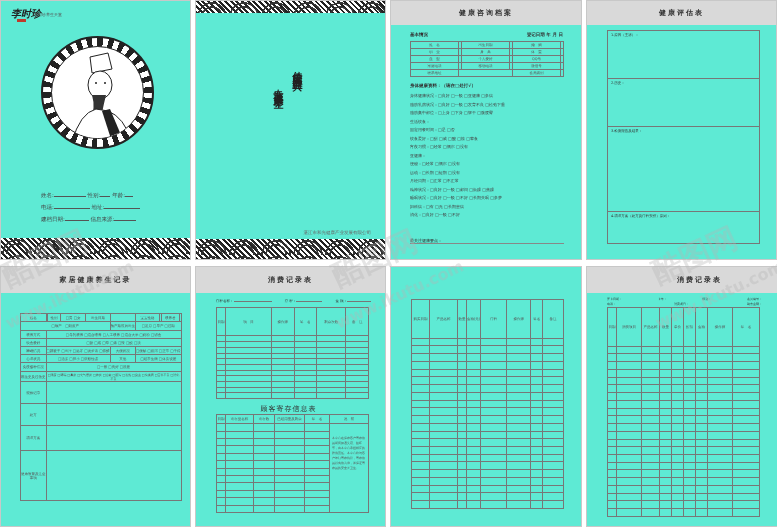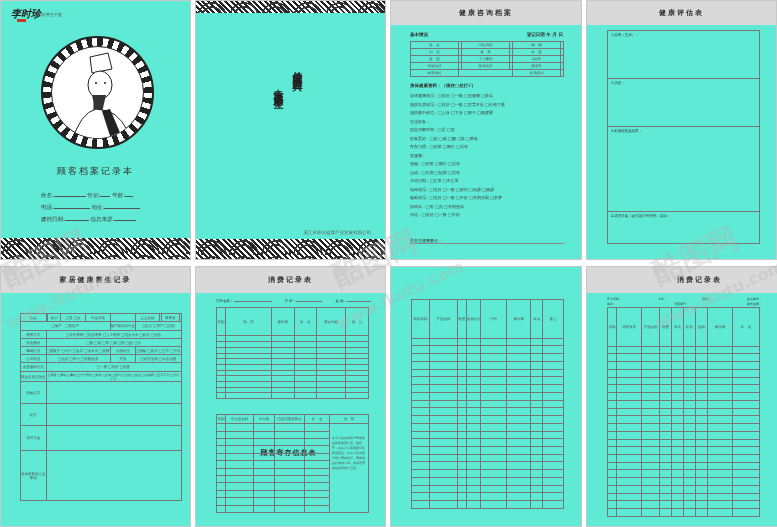--- a/index.html
+++ b/index.html
@@ -32,21 +32,20 @@
         <ellipse cx="48" cy="38" rx="12" ry="14" fill="#fff" stroke="#222" stroke-width="1"></ellipse>
         <path d="M40 48 Q44 62 38 72 L50 66 Q52 56 54 48" fill="#333"></path>
         <path d="M20 95 Q28 66 44 62 L56 64 Q72 70 80 95 Z" fill="#fff" stroke="#222" stroke-width="1"></path>
         <path d="M50 64 L60 95 L72 95 L58 62 Z" fill="#222"></path>
         <circle cx="44" cy="36" r="1" fill="#222"></circle>
           <circle cx="53" cy="36" r="1" fill="#222"></circle>
       </svg>
     </div>
   </div>
 
-  <div style="position:absolute;left:0;right:0;top:164px;text-align:center;font-size:9px;letter-spacing:2px;color:#333;">顾客档案记录本</div>
 
   <div style="position:absolute;left:40px;top:188px;width:120px;font-size:5.5px;color:#444;line-height:12px;">
     <div>
       <span>姓名:</span><span style="display:inline-block;width:32px;border-bottom:1px solid #555;"></span>
       <span>性别:</span><span style="display:inline-block;width:10px;border-bottom:1px solid #555;"></span>
       <span>年龄:</span><span style="display:inline-block;width:8px;border-bottom:1px solid #555;"></span>
     </div>
     <div>
       <span>电话:</span><span style="display:inline-block;width:36px;border-bottom:1px solid #555;"></span>
       <span>地址:</span><span style="display:inline-block;width:36px;border-bottom:1px solid #555;"></span>
@@ -315,21 +314,21 @@
     <tr>
           <td></td>
           <td></td>
           <td></td>
           <td></td>
           <td></td>
           <td></td>
         </tr>
   </tbody>
     </table>
-  <div style="position:absolute;left:0;right:4px;top:137px;text-align:center;font-size:7px;font-weight:bold;letter-spacing:1px;margin-top:44px;">顾客寄存信息表</div>
+  <div style="position:absolute;left:0;right:4px;top:137px;text-align:center;font-size:7px;font-weight:normal;letter-spacing:1px;">顾客寄存信息表</div>
   <table class="grid" style="left:20px;top:147px;width:153px;height:99px;">
     <tbody>
         <tr>
           <th style="width:9px;">日期</th>
           <th style="width:28px;">寄存品名称</th>
           <th style="width:21px;">寄存数</th>
           <th style="width:30px;">已经用量及剩余</th>
           <th style="width:25px;">签　名</th>
           <th>说　明</th>
         </tr>

